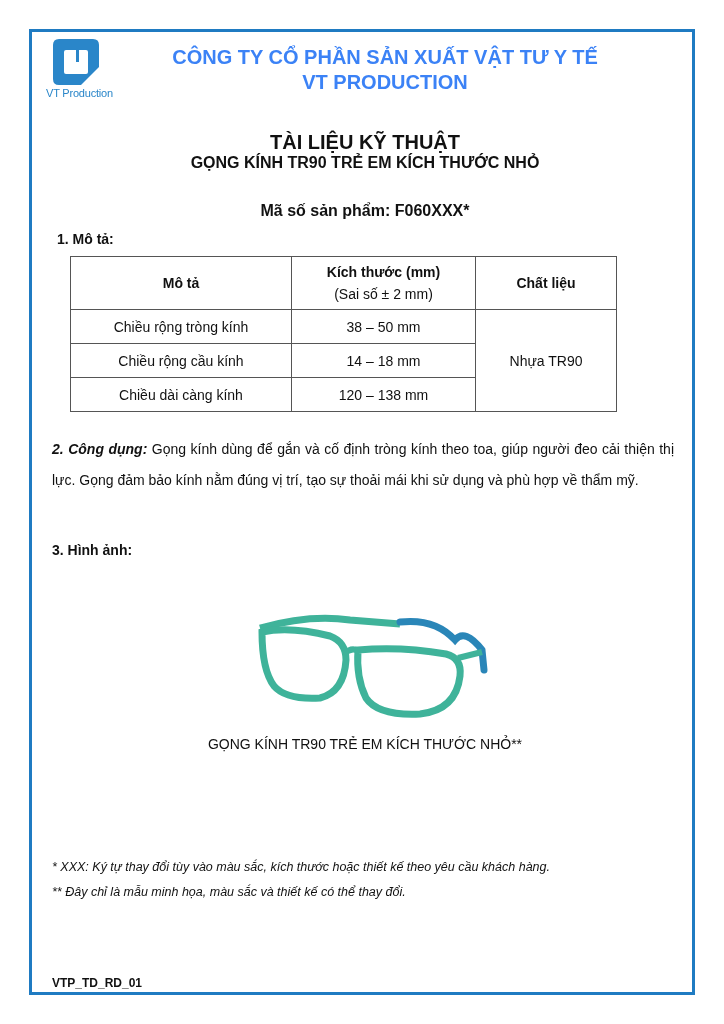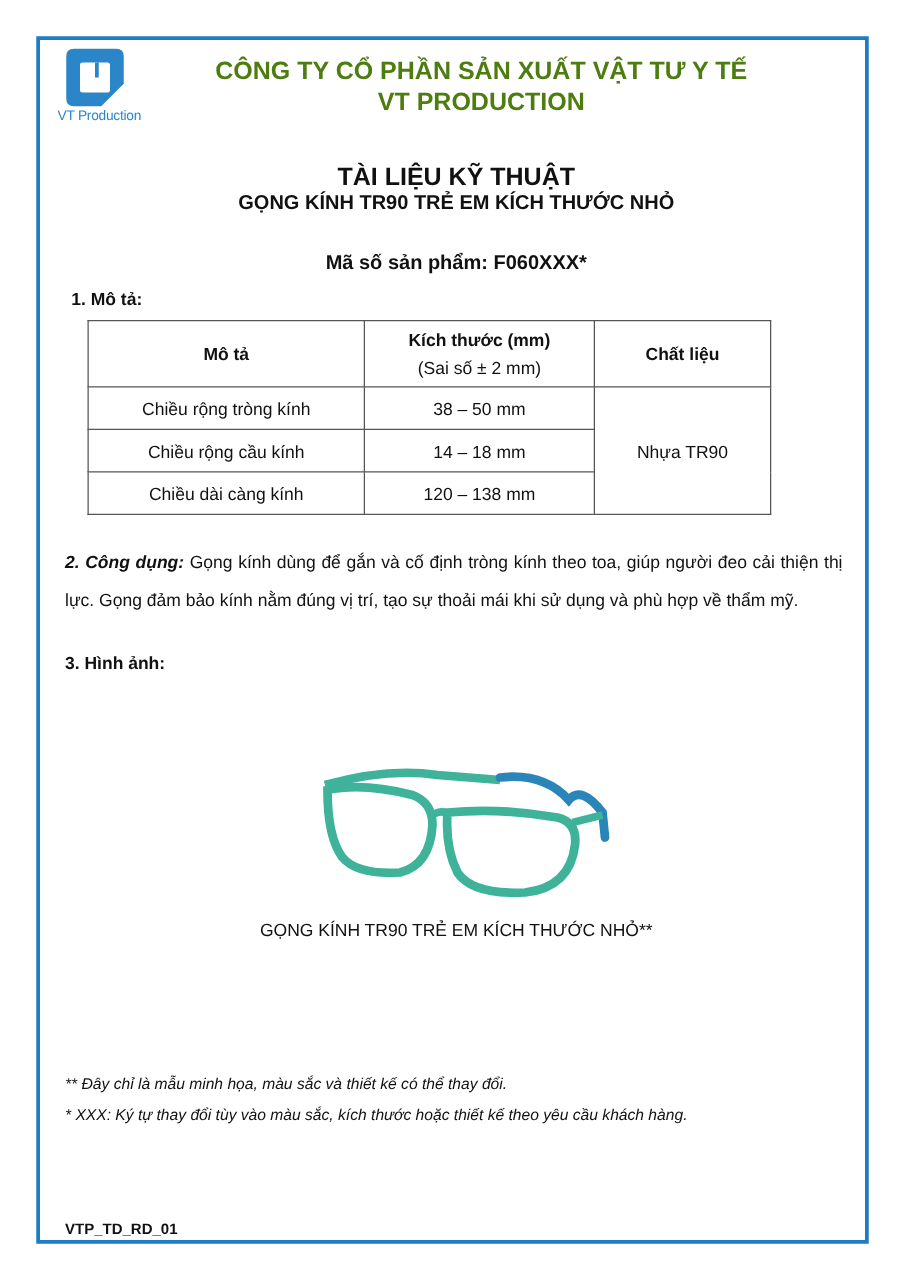--- a/index.html
+++ b/index.html
@@ -3,21 +3,21 @@
 <meta charset="utf-8">
 <style>
   html, body { margin:0; padding:0; background:#ffffff; }
   body { width:724px; height:1024px; position:relative; overflow:hidden;
          font-family:"Liberation Sans", sans-serif; color:#111; }
   .frame { position:absolute; left:29px; top:29px; width:660px; height:960px;
            border:3px solid #1f7bc2; }
   .logo { position:absolute; left:51px; top:37px; width:50px; height:50px; }
   .logo-text { position:absolute; left:46px; top:87px; font-size:11px; color:#2a86c9; letter-spacing:-0.2px; }
   .company { position:absolute; left:120px; top:45px; width:530px; text-align:center;
-             color:#4d7c0f; font-weight:bold; font-size:20px; line-height:25px; }
+             color:#3b82f6; font-weight:bold; font-size:20px; line-height:25px; }
   .title { position:absolute; left:40px; width:650px; text-align:center; font-weight:bold; }
   .t1 { top:131px; font-size:20px; }
   .t2 { top:154px; font-size:16px; }
   .t3 { top:202px; font-size:16px; }
   .sec { position:absolute; left:57px; font-weight:bold; font-size:14px; }
   table.spec { position:absolute; left:70px; top:256px; width:547px; border-collapse:collapse;
                font-size:14px; }
   table.spec td, table.spec th { border:1px solid #555; text-align:center; padding:0; }
   table.spec th { font-weight:bold; height:52px; }
   table.spec td { height:33px; }
@@ -74,31 +74,31 @@
   </tr>
   <tr>
     <td>Chiều dài càng kính</td>
     <td>120 – 138 mm</td>
   </tr>
 </tbody>
   </table>
 
 <div class="para"><b>2. Công dụng:</b><span> Gọng kính dùng để gắn và cố định tròng kính theo toa, giúp người đeo cải thiện thị lực. Gọng đảm bảo kính nằm đúng vị trí, tạo sự thoải mái khi sử dụng và phù hợp về thẩm mỹ.</span></div>
 
-<div class="sec" style="left:52px; top:522px">3. Hình ảnh:</div>
+<div class="sec" style="left:52px; top:542px">3. Hình ảnh:</div>
 
 <svg class="glasses" viewBox="0 0 240 120">
   <path d="M10 28 Q60 14 100 20 L150 24" stroke="#3fb39a" stroke-width="7" fill="none"></path>
   <path d="M150 22 Q185 18 205 40 Q215 28 232 50 L234 70" stroke="#2a86b8" stroke-width="7" fill="none" stroke-linecap="round"></path>
   <path d="M12 32 Q40 26 80 36 Q96 42 96 60 Q94 92 70 98 Q36 100 24 86 Q12 70 12 32 Z" fill="none" stroke="#3fb39a" stroke-width="7"></path>
   <path d="M108 50 Q150 46 196 54 Q212 58 210 76 Q206 110 170 114 Q128 116 116 98 Q106 78 108 50 Z" fill="none" stroke="#3fb39a" stroke-width="7"></path>
   <path d="M94 54 Q102 46 110 52" stroke="#3fb39a" stroke-width="6" fill="none"></path>
   <path d="M208 58 L232 52" stroke="#3fb39a" stroke-width="6" fill="none"></path>
 </svg>
 
 <div class="caption">GỌNG KÍNH TR90 TRẺ EM KÍCH THƯỚC NHỎ**</div>
 
 <div class="notes">
+  <div>* XXX: Ký tự thay đổi tùy vào màu sắc, kích thước hoặc thiết kế theo yêu cầu khách hàng.</div>
   <div>** Đây chỉ là mẫu minh họa, màu sắc và thiết kế có thể thay đổi.</div>
-  <div>* XXX: Ký tự thay đổi tùy vào màu sắc, kích thước hoặc thiết kế theo yêu cầu khách hàng.</div>
 </div>
 
 <div class="docid">VTP_TD_RD_01</div>
 
 </body></html>

